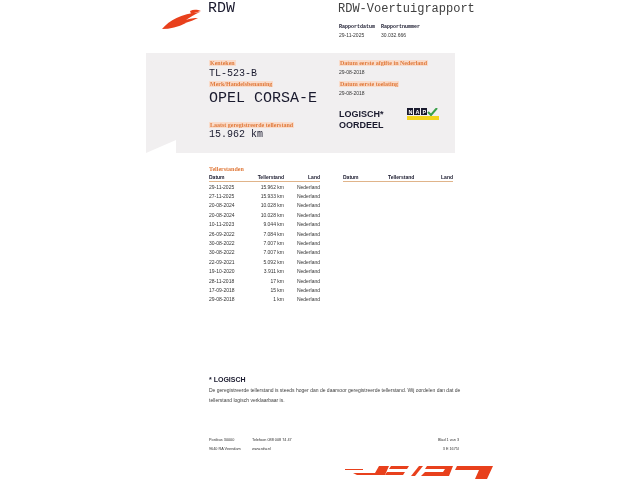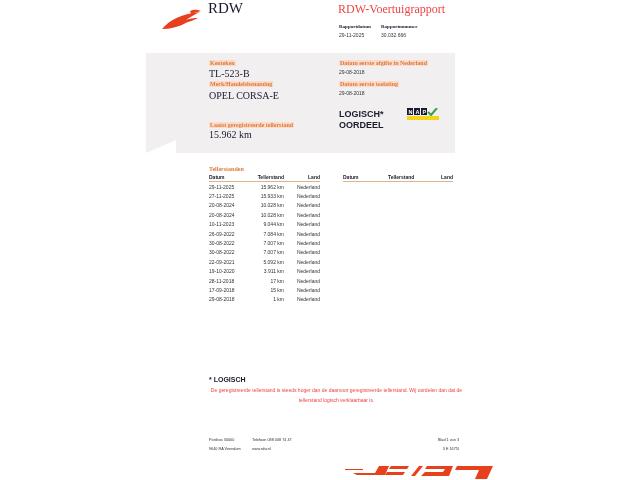--- a/index.html
+++ b/index.html
@@ -1,19 +1,19 @@
 <!DOCTYPE html>
 <html><head>
 <meta charset="utf-8">
 <style>
   html, body { margin:0; padding:0; }
   body { width:640px; height:480px; background:#ffffff; position:relative; overflow:hidden; font-family:"Liberation Sans", sans-serif; }
   .abs { position:absolute; }
-  .serif { font-family:Liberation Serif, serif; }
-  .orange { color:#ef4444;text-align:center; }
+  .serif { font-family:Liberation Mono, monospace; }
+  .orange { color:#404040; }
   .lbl { font-family:"Liberation Serif", serif; font-weight:bold; font-size:6px; color:#e07a3c; background:#f9dccb; padding:0 1px; }
   .band { left:146px; top:53px; width:309px; height:100px; background:#f1eff0; }
   .band-notch { left:146px; top:140px; width:30px; height:13px; background:#fff; clip-path:polygon(0 100%, 100% 100%, 100% 0); }
   .small { font-size:5px; color:#333; }
   .hdr { font-size:5px; font-weight:bold; color:#1a1a2e; }
   table { border-collapse:collapse; }
   .tbl td { font-size:5px; color:#333; height:9.4px; padding:0; }
   .tbl th { font-size:5px; font-weight:bold; color:#1a1a2e; padding:0 0 1px 0; border-bottom:1px solid #e0b48a; text-align:left; }
 </style>
 </head>
@@ -31,21 +31,21 @@
 <div class="abs small" style="left:339px;top:32px;">29-11-2025</div>
 <div class="abs hdr serif" style="left:381px;top:24px;">Rapportnummer</div>
 <div class="abs small" style="left:381px;top:32px;">30.032.666</div>
 
 <div class="abs band"></div>
 <div class="abs band-notch"></div>
 
 <span class="abs lbl" style="left:209px;top:60px;">Kenteken</span>
 <div class="abs serif" style="left:209px;top:68px;font-size:10px;color:#1a1a2e;">TL-523-B</div>
 <span class="abs lbl" style="left:209px;top:81px;">Merk/Handelsbenaming</span>
-<div class="abs serif" style="left:209px;top:90px;font-size:10px;color:#1a1a2e;">OPEL CORSA-E</div>
+<div class="abs serif" style="left:209px;top:90px;font-size:15px;color:#1a1a2e;">OPEL CORSA-E</div>
 <span class="abs lbl" style="left:209px;top:122px;">Laatst geregistreerde tellerstand</span>
 <div class="abs serif" style="left:209px;top:129px;font-size:10px;color:#1a1a2e;">15.962 km</div>
 
 <span class="abs lbl" style="left:339px;top:60px;">Datum eerste afgifte in Nederland</span>
 <div class="abs small" style="left:339px;top:69px;">29-08-2018</div>
 <span class="abs lbl" style="left:339px;top:81px;">Datum eerste toelating</span>
 <div class="abs small" style="left:339px;top:90px;">29-08-2018</div>
 
 <div class="abs" style="left:339px;top:109px;font-size:9px;font-weight:bold;color:#1a1a2e;">LOGISCH*</div>
 <div class="abs" style="left:339px;top:120px;font-size:9px;font-weight:bold;color:#1a1a2e;">OORDEEL</div>

